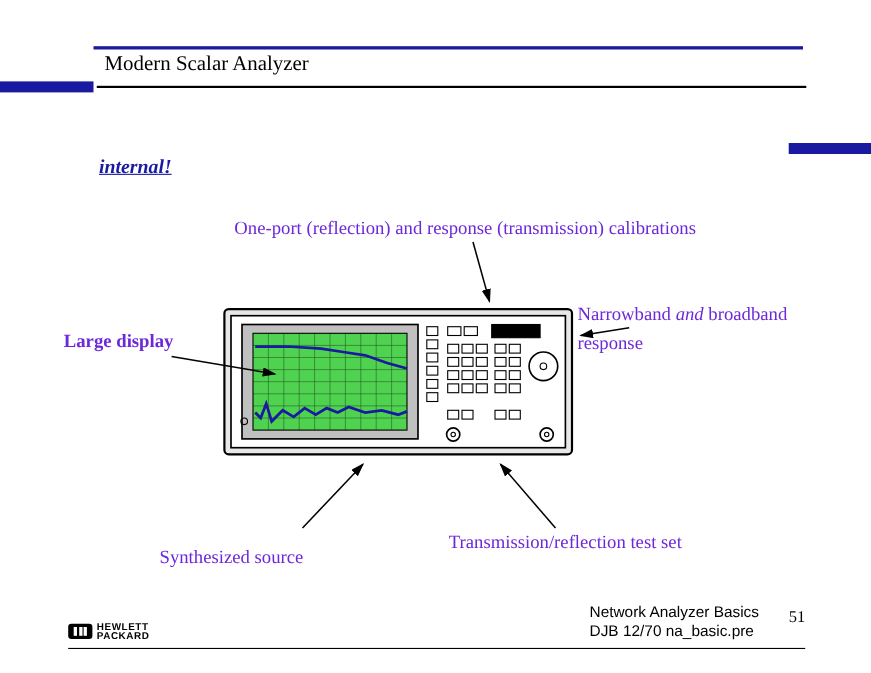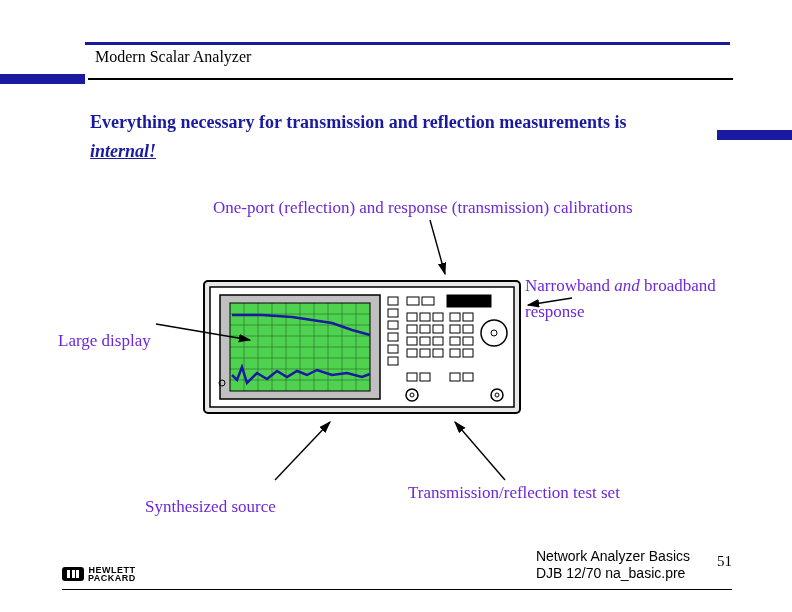--- a/index.html
+++ b/index.html
@@ -41,21 +41,21 @@
     right: 0;
     top: 130px;
     width: 75px;
     height: 10px;
     background: #1a1aa0;
   }
   .title {
     position: absolute;
     left: 95px;
     top: 48px;
-    font-size: 16px;
+    font-size: 19px;
     color: #000;
   }
   .subtitle {
     position: absolute;
     left: 90px;
     top: 108px;
     font-size: 18px;
     font-weight: bold;
     color: #1a1aa0;
     line-height: 1.6;
@@ -104,21 +104,20 @@
     width: 3px; height: 8px;
     background: #fff;
     box-shadow: 5px 0 0 #fff, 9px 0 0 #fff;
   }
   .hp-logo .txt {
     font-family: Arial, sans-serif;
     font-size: 9px;
     font-weight: bold;
     letter-spacing: 0.5px;
     line-height: 0.9;
-    text-align: center;
   }
   .footer-text {
     position: absolute;
     right: 102px;
     bottom: 30px;
     font-family: Arial, sans-serif;
     font-size: 14px;
     text-align: left;
     line-height: 1.2;
   }
@@ -140,32 +139,32 @@
 </head>
 <body>
 
 <div class="title-bar-line"></div>
 <div class="left-accent"></div>
 <div class="title">Modern Scalar Analyzer</div>
 <div class="title-underline"></div>
 <div class="right-accent"></div>
 
 <div class="subtitle">
-  <span>Everything necessary for transmission and reflection measurements is</span><br>
+  <br>
   <span class="subtitle-internal">internal!</span>
 </div>
 
 <div class="label" style="left:213px; top:198px;">One-port (reflection) and response (transmission) calibrations</div>
 
 <div class="label" style="left:525px; top:276px;">
   <span>Narrowband </span><span class="ital">and </span><span>broadband</span>
 </div>
 <div class="label" style="left:525px; top:302px;">response</div>
 
-<div class="label" style="left:58px; top:331px;">Large display</div>
+<div class="label" style="left:58px; top:300px;font-weight:bold;">Large display</div>
 
 <div class="label" style="left:145px; top:497px;">Synthesized source</div>
 
 <div class="label" style="left:408px; top:483px;">Transmission/reflection test set</div>
 
 <svg width="320" height="145" style="position:absolute; left:202px; top:275px;" viewBox="0 0 320 145">
 
   <rect x="2" y="6" width="316" height="132" rx="4" fill="#e8e8e8" stroke="#000" stroke-width="2"></rect>
   <rect x="8" y="12" width="304" height="120" fill="#fff" stroke="#000" stroke-width="1.5"></rect>
 

